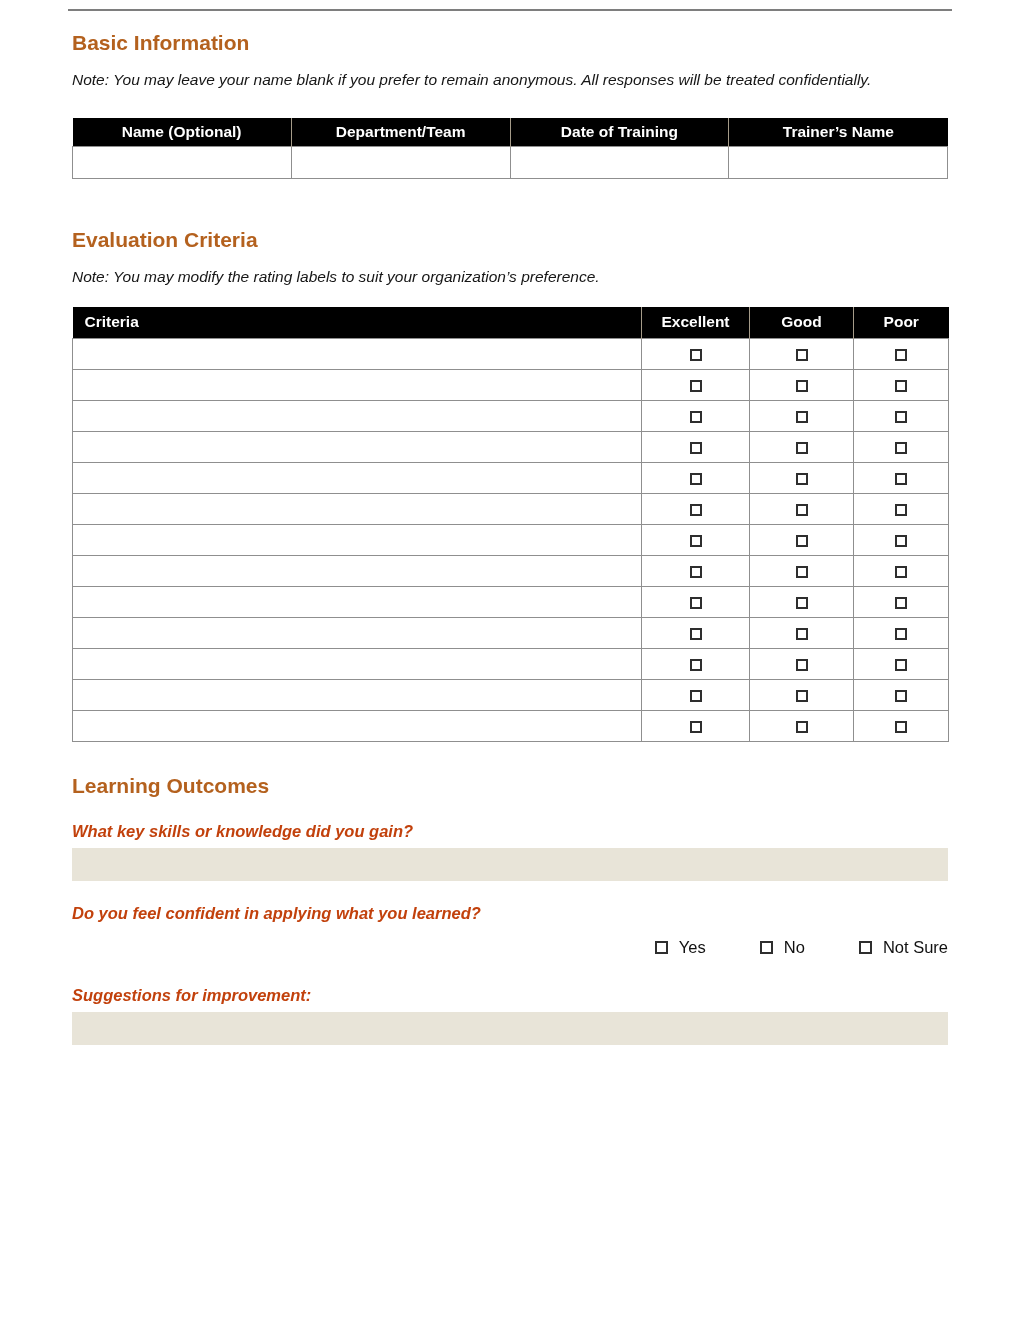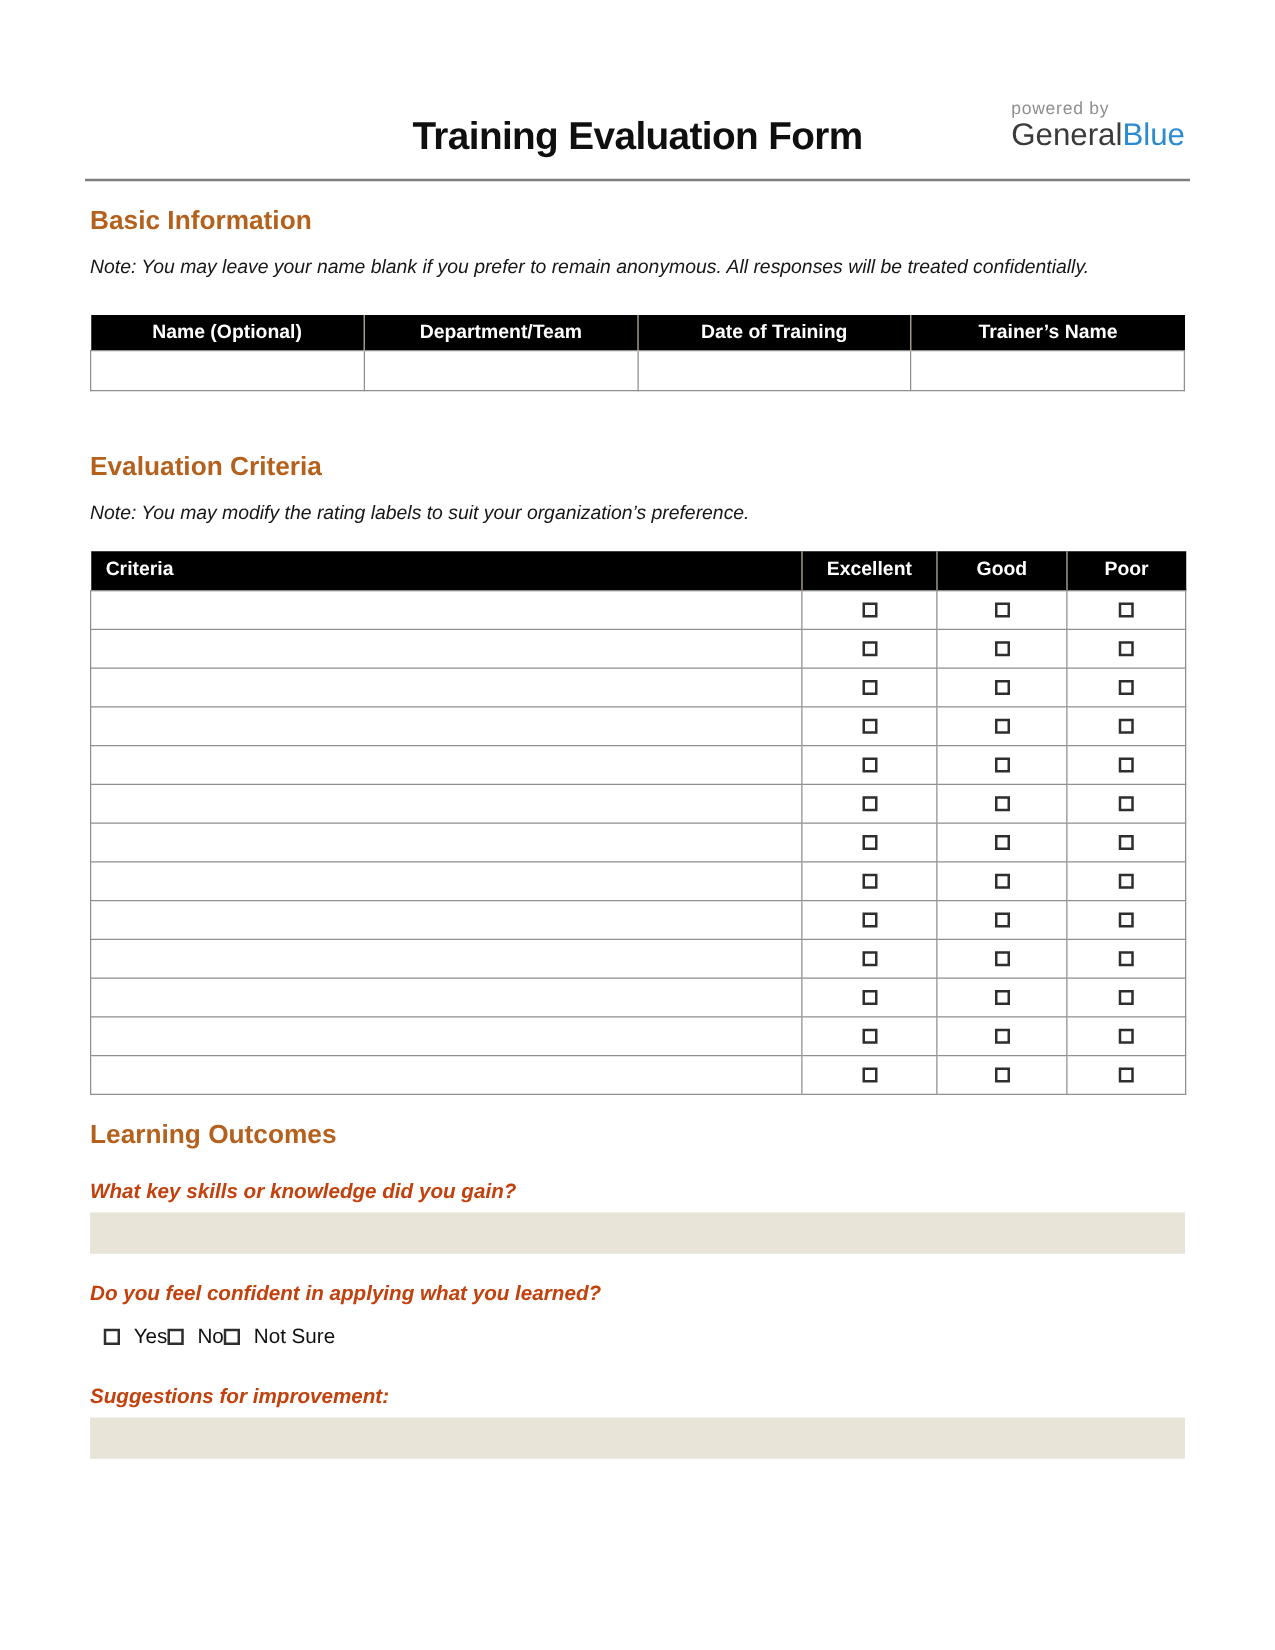--- a/index.html
+++ b/index.html
@@ -22,21 +22,21 @@
   .brand-general { color:#3a3a3a; }
   .brand-blue { color:#2b8bd0; }
   .rule { border:none; border-top:2px solid #7e7e7e; margin:9px 68px 0; }
 
   
   .section-heading {
     text-align:left; color:#b4611e; font-size:21px; font-weight:bold; line-height:23px;
   }
   .h-basic { margin-top:20px; }
   .h-criteria { margin-top:49px; }
-  .h-outcomes { margin-top:20px; }
+  .h-outcomes { margin-top:32px; }
   .note { font-style:italic; font-size:15.5px; line-height:24px; margin-top:14px; color:#161616; }
   .note2 { }
 
   
   table { border-collapse:collapse; width:100%; table-layout:fixed; }
   .basic-table { margin-top:26px; }
   th {
     background:#000000; color:#ffffff; font-weight:bold; font-size:15.5px;
     text-align:center; height:28px;
   }
@@ -56,35 +56,28 @@
     background:#fff; vertical-align:middle;
   }
   .cbx.big { width:13px; height:13px; border-width:2px; }
 
   
   .q-label { font-size:16.5px; font-weight:bold; font-style:italic; line-height:20px; color:#c2410c; }
   .q1 { margin-top:24px; }
   .q2 { margin-top:22px; }
   .q3 { margin-top:28px; }
   .answer-box { margin-top:7px; height:33px; background:#e8e4d8; width:100%; }
-  .options { margin-top:14px; padding-left:11px; display:flex; align-items:center; height:20px; }
+  .options { margin-top:14px; padding-left:11px; display:flex; gap:54px; align-items:center; height:20px;justify-content:flex-end; }
   .option { display:inline-flex; align-items:center; gap:11px; font-size:16.5px; cursor:pointer; color:#111; }
 </style>
 </head>
 <body>
 
 <div class="page">
 
-  <header class="doc-header">
-    <h1 class="doc-title">Training Evaluation Form</h1>
-    <div class="logo">
-      <div class="powered">powered by</div>
-      <div class="brand"><span class="brand-general">General</span><span class="brand-blue">Blue</span></div>
-    </div>
-  </header>
   <hr class="rule">
 
   <div class="content">
 
     <section>
       <h2 class="section-heading h-basic">Basic Information</h2>
       <p class="note">Note: You may leave your name blank if you prefer to remain anonymous. All responses will be treated confidentially.</p>
       <table class="basic-table">
         <colgroup>
             <col style="width:25%">

